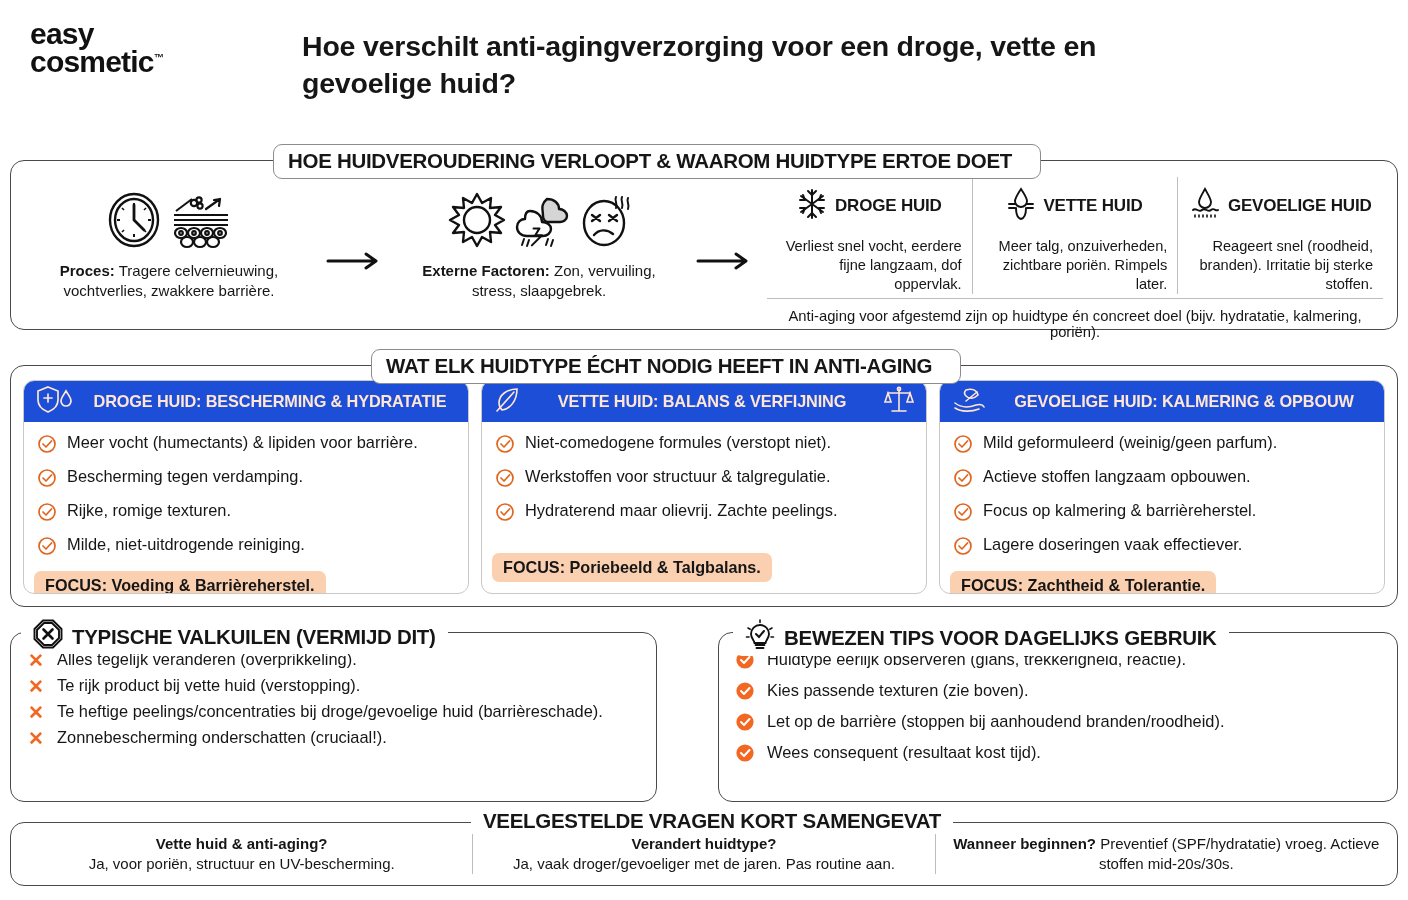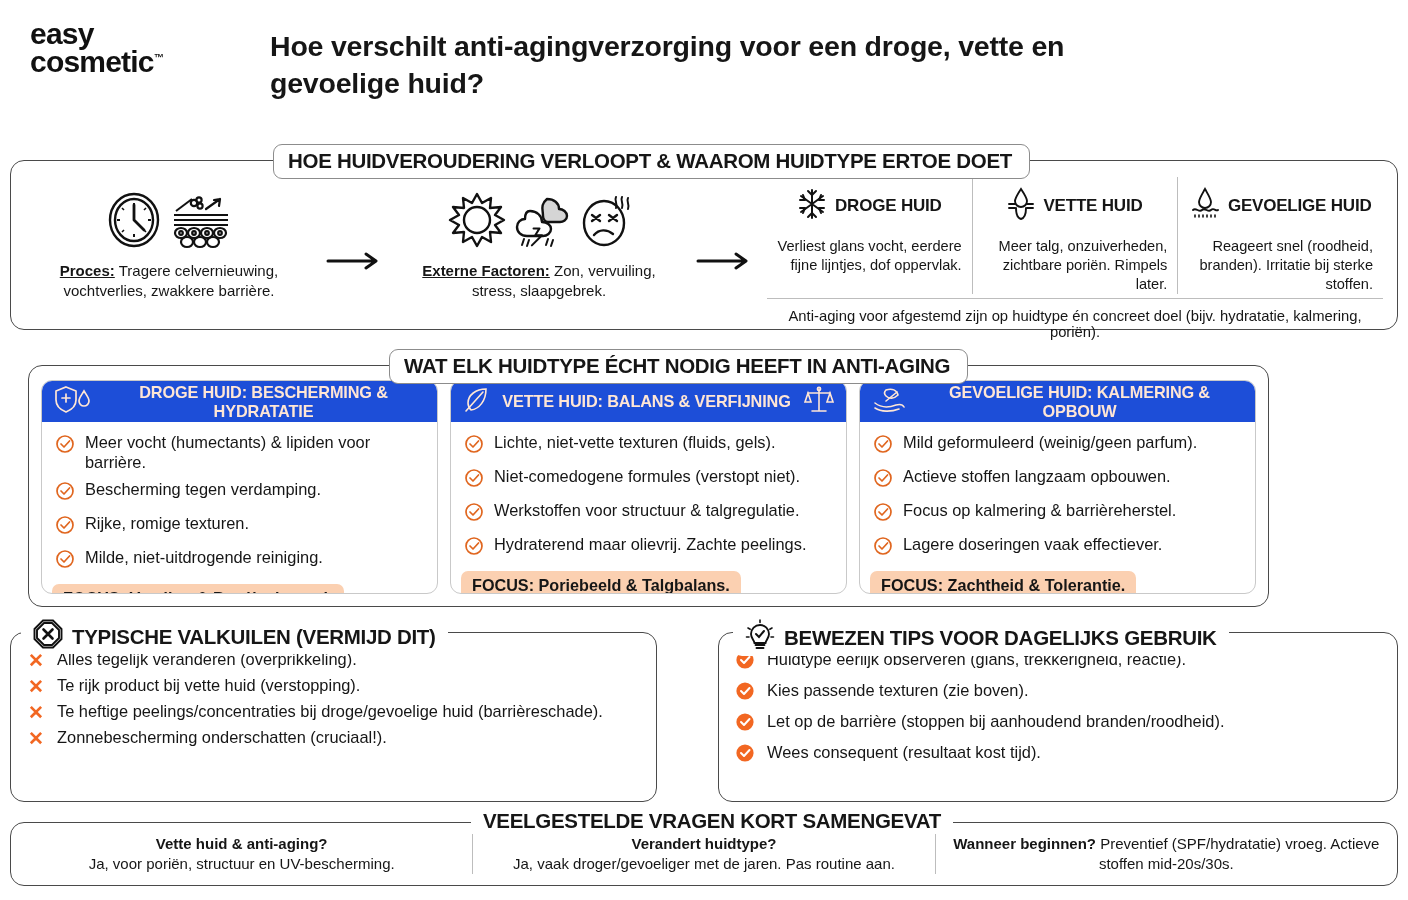--- a/index.html
+++ b/index.html
@@ -18,71 +18,72 @@
   .logo-line1, .logo-line2 {
     font-weight: 800; font-size: 30px; line-height: 0.92;
     letter-spacing: -0.8px; color: #111;
   }
   .logo-line2 { position: relative; display: inline-block; }
   .logo-tm { font-size: 10px; vertical-align: super; font-weight: 700; }
   .main-title {
     font-size: 28.5px; font-weight: 700; line-height: 1.3;
     letter-spacing: -0.2px; padding-top: 14px; padding-right: 60px;
     max-width: 960px;
+    margin-left: 32px;
   }
 
   
   .panel {
     position: absolute;
     border: 1.6px solid #4a4a4a;
     border-radius: 14px;
     background: #fff;
   }
   .panel-tab {
     position: absolute;
     top: -17px;
     background: #fff;
     border: 1.4px solid #8c8c8c;
     border-radius: 9px;
-    padding: 4px 17px 5px 14px;
+    padding: 4px 28px 5px 14px;
     font-weight: 800;
     font-size: 20.5px;
     letter-spacing: -0.3px;
     white-space: nowrap;
     line-height: 1.15;
     z-index: 5;
   }
   .panel-tab.plain {
     border: none; padding: 0 12px; top: -14px;
   }
 
   
   #sec-aging { left: 10px; top: 160px; width: 1388px; height: 170px; }
   .aging-inner { display: flex; height: 100%; padding: 16px 8px 10px 8px; }
   .flow-block { width: 300px; text-align: center; padding-top: 12px; }
   .flow-icons { height: 66px; display: flex; align-items: center; justify-content: center; gap: 8px; }
   .flow-caption { font-size: 15px; line-height: 1.32; padding: 0 14px; margin-top: 6px; }
-  .flow-caption b { font-weight: 800; text-decoration: underline; }
+  .flow-caption b { font-weight: 800; }
   .arrow { width: 70px; display: flex; align-items: center; justify-content: center; padding-top: 26px; }
   .arrow svg { display: block; }
 
   .types-wrap { flex: 1; display: flex; flex-direction: column; padding-left: 8px; padding-right: 6px; }
   .types-row { display: flex; flex: 1; }
   .type-col { flex: 1; padding: 6px 10px 0 10px; text-align: right; position: relative; }
   .type-col + .type-col { border-left: 1.2px solid #bdbdbd; }
   .type-head { display: flex; align-items: center; justify-content: center; gap: 8px; height: 46px; }
   .type-name { font-weight: 800; font-size: 17px; letter-spacing: -0.2px; }
   .type-desc { font-size: 14.6px; line-height: 1.3; margin-top: 8px; }
   .types-foot {
     border-top: 1.2px solid #bdbdbd;
     text-align: center; font-size: 14.8px; padding-top: 9px; margin-top: 4px;
   }
 
   
-  #sec-needs { left: 28px; top: 365px; width: 1241px; height: 242px; }
+  #sec-needs { left: 10px; top: 365px; width: 1388px; height: 242px; }
   .needs-inner { display: flex; gap: 12px; padding: 14px 12px 12px 12px; height: 100%; }
   .skin-card {
     flex: 1; border: 1.2px solid #c9c9c9; border-radius: 11px;
     overflow: hidden; display: flex; flex-direction: column; background: #fff;
   }
   .skin-card-head {
     background: #1d4ed8; color: #FFE6D5;
     display: flex; align-items: center; gap: 10px;
     padding: 7px 12px; height: 41px;
   }
@@ -216,21 +217,21 @@
             <span>
             <svg width="30" height="32" viewBox="0 0 30 32" fill="none" stroke="#111" stroke-width="2" stroke-linecap="round">
               <path d="M15 2 V30 M4 8 L26 24 M26 8 L4 24"></path>
               <path d="M15 7 L11 3 M15 7 L19 3 M15 25 L11 29 M15 25 L19 29"></path>
               <path d="M8 12 L3 12 M8 12 L6 7 M22 20 L27 20 M22 20 L24 25"></path>
               <path d="M22 12 L27 12 M22 12 L24 7 M8 20 L3 20 M8 20 L6 25"></path>
             </svg>
             </span>
             <span class="type-name">DROGE HUID</span>
           </div>
-          <div class="type-desc">Verliest glans vocht, eerdere fijne lijntjes, dof oppervlak.</div>
+          <div class="type-desc">Verliest snel vocht, eerdere fijne langzaam, dof oppervlak.</div>
         </div>
         <div class="type-col">
           <div class="type-head">
             <span>
             <svg width="28" height="34" viewBox="0 0 28 34" fill="none" stroke="#111" stroke-width="1.9" stroke-linecap="round">
               <path d="M14 2 C10 8 8 11 8 14 a6 6 0 0 0 12 0 c0-3-2-6-6-12 Z"></path>
               <path d="M2 17 H8 M20 17 H26"></path>
               <path d="M2 21 H8 M20 21 H26"></path>
               <path d="M9 21 C9 27 10 31 14 32 C18 31 19 27 19 21"></path>
             </svg>
@@ -324,27 +325,20 @@
             <circle cx="15" cy="4" r="1.6"></circle>
           </svg>
         </span>
       </div>
       <div class="skin-card-body">
         <div class="check-item">
           <span><svg width="20" height="22" viewBox="0 0 20 22" fill="none" stroke="#E0661F" stroke-width="1.7">
                 <circle cx="10" cy="11" r="8"></circle>
                 <path d="M6 11 L9 14 L14.5 8" stroke-linecap="round" stroke-linejoin="round"></path>
               </svg></span>
-          <span class="txt">Lichte, niet-vette texturen (fluids, gels).</span>
-        </div>
-        <div class="check-item">
-          <span><svg width="20" height="22" viewBox="0 0 20 22" fill="none" stroke="#E0661F" stroke-width="1.7">
-                <circle cx="10" cy="11" r="8"></circle>
-                <path d="M6 11 L9 14 L14.5 8" stroke-linecap="round" stroke-linejoin="round"></path>
-              </svg></span>
           <span class="txt">Niet-comedogene formules (verstopt niet).</span>
         </div>
         <div class="check-item">
           <span><svg width="20" height="22" viewBox="0 0 20 22" fill="none" stroke="#E0661F" stroke-width="1.7">
                 <circle cx="10" cy="11" r="8"></circle>
                 <path d="M6 11 L9 14 L14.5 8" stroke-linecap="round" stroke-linejoin="round"></path>
               </svg></span>
           <span class="txt">Werkstoffen voor structuur &amp; talgregulatie.</span>
         </div>
         <div class="check-item">

